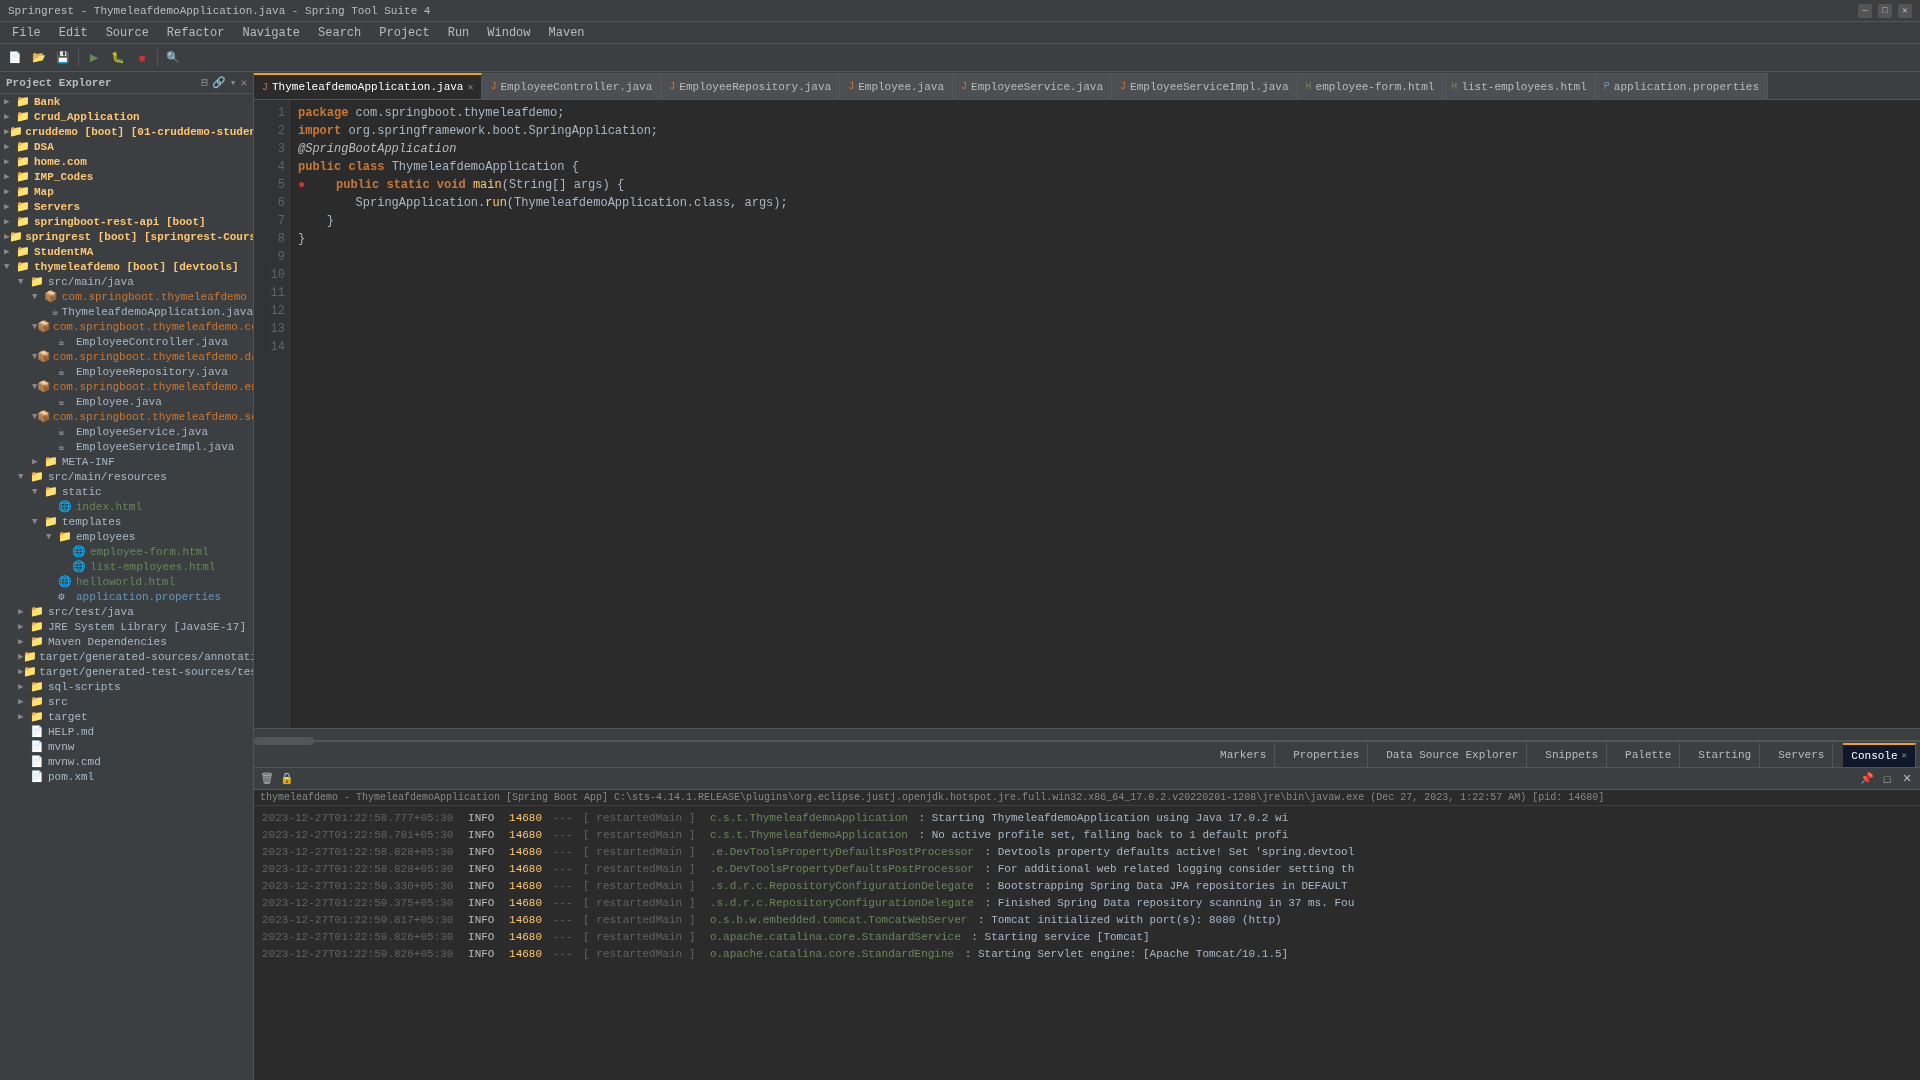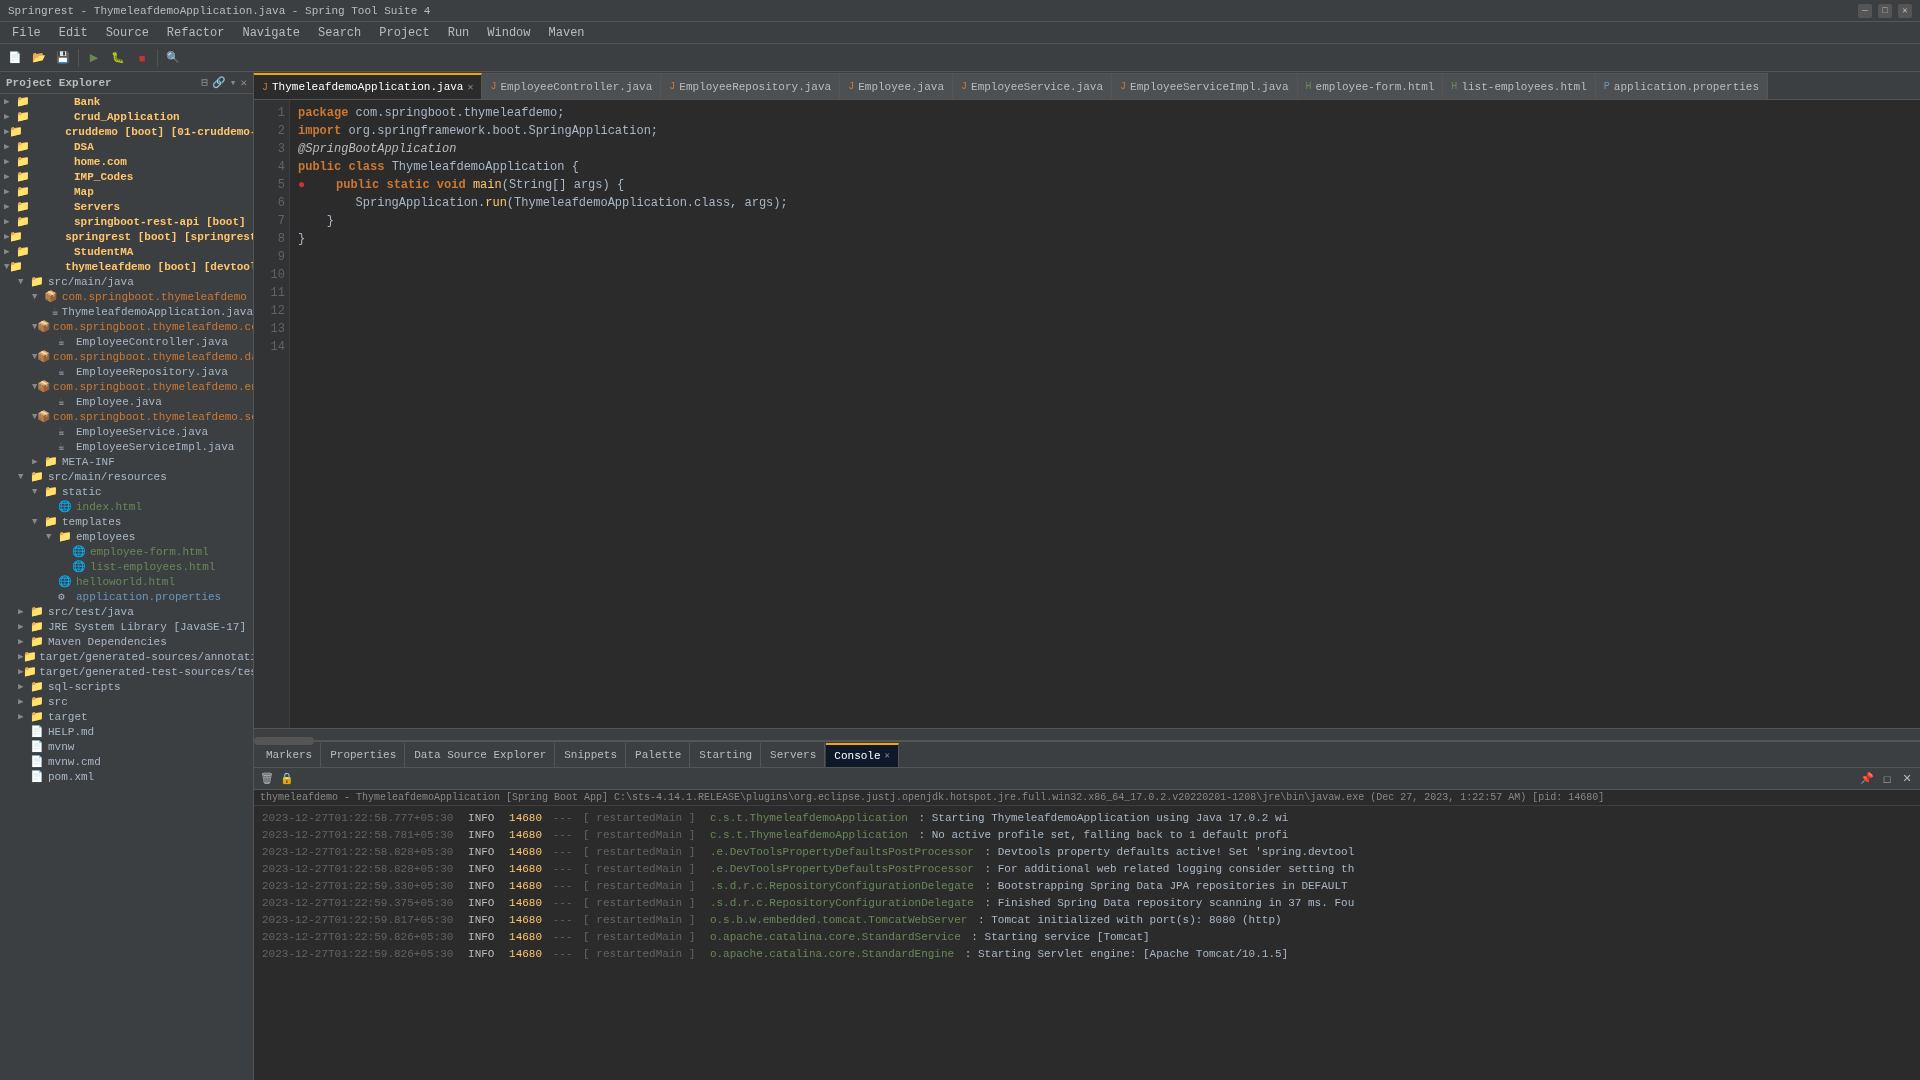--- a/index.html
+++ b/index.html
@@ -113,21 +113,21 @@
       cursor: pointer;
       white-space: nowrap;
     }
     .tree-arrow { display: inline-block; width: 12px; font-size: 9px; color: #888; }
     .tree-icon { display: inline-block; width: 16px; margin-right: 2px; }
     .tree-label { font-size: 11px; }
     .tree-label.package { color: #cc7832; }
     .tree-label.file-java { color: #a9b7c6; }
     .tree-label.file-html { color: #6a8759; }
     .tree-label.file-props { color: #6897bb; }
-    .tree-label.project { color: #ffc66d; font-weight: bold; margin-left: 40px; }
+    .tree-label.project { color: #ffc66d; font-weight: bold; }
 
     
     #content-area {
       flex: 1;
       display: flex;
       flex-direction: column;
       overflow: hidden;
     }
 
     
@@ -213,22 +213,23 @@
       border-top: 2px solid #555;
       display: flex;
       flex-direction: column;
     }
     #panel-tabs {
       background: #3c3f41;
       display: flex;
       align-items: center;
       height: 26px;
       border-bottom: 1px solid #555;
-      gap: 1px;
+      gap: 10px;
       padding: 0 4px;
+      justify-content: flex-end;
     }
     .panel-tab {
       display: flex;
       align-items: center;
       padding: 2px 8px;
       height: 24px;
       background: #3c3f41;
       cursor: pointer;
       font-size: 11px;
       color: #bbb;

